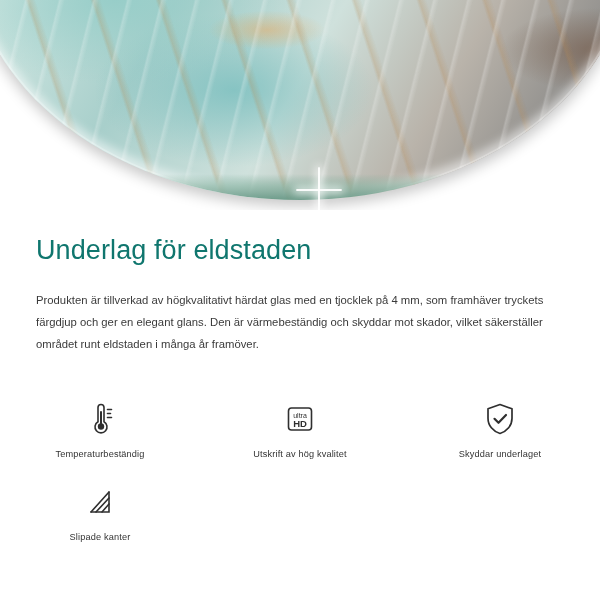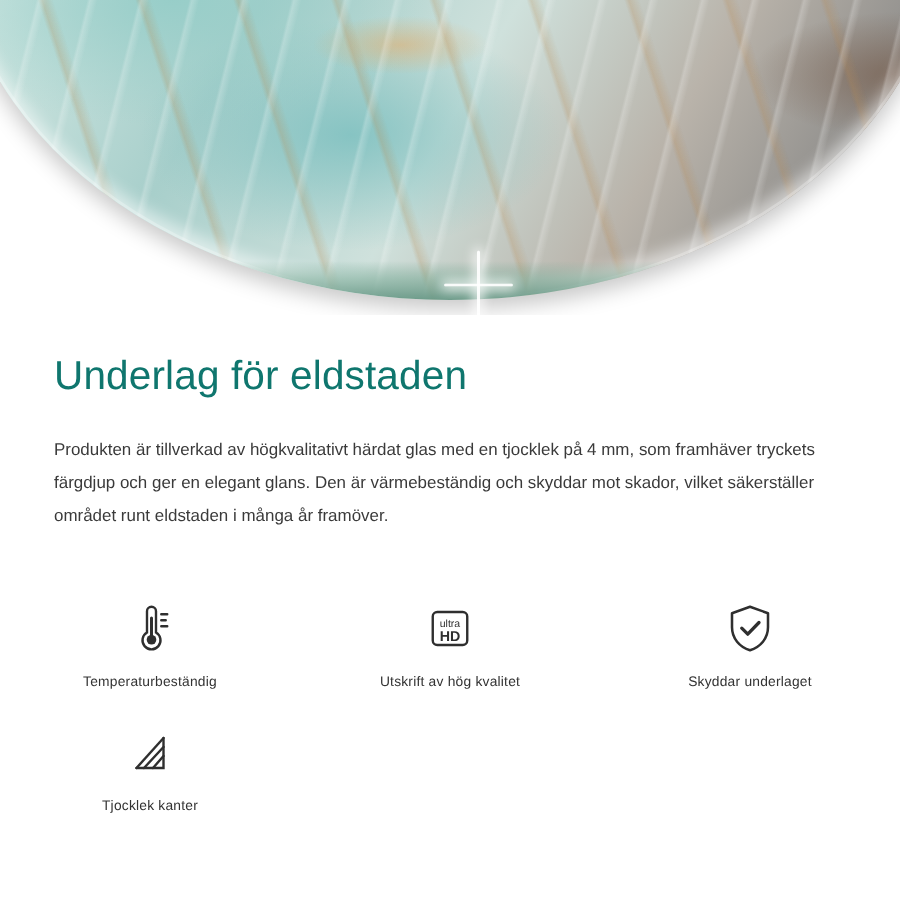--- a/index.html
+++ b/index.html
@@ -221,17 +221,17 @@
 
   <div class="feature">
     <div class="feature-icon">
       <svg width="42" height="40" viewBox="0 0 42 40" fill="none" stroke="#2f2f2f" stroke-width="1.6" stroke-linecap="round">
         <path d="M30 10L12 30"></path>
         <path d="M30 16L17 30"></path>
         <path d="M30 22L23 30"></path>
         <path d="M30 10v20H12"></path>
       </svg>
     </div>
-    <div class="feature-label">Tjocklek kanter</div>
+    <div class="feature-label">Slipade kanter</div>
   </div>
 
 
 </div>
 
 </body></html>

